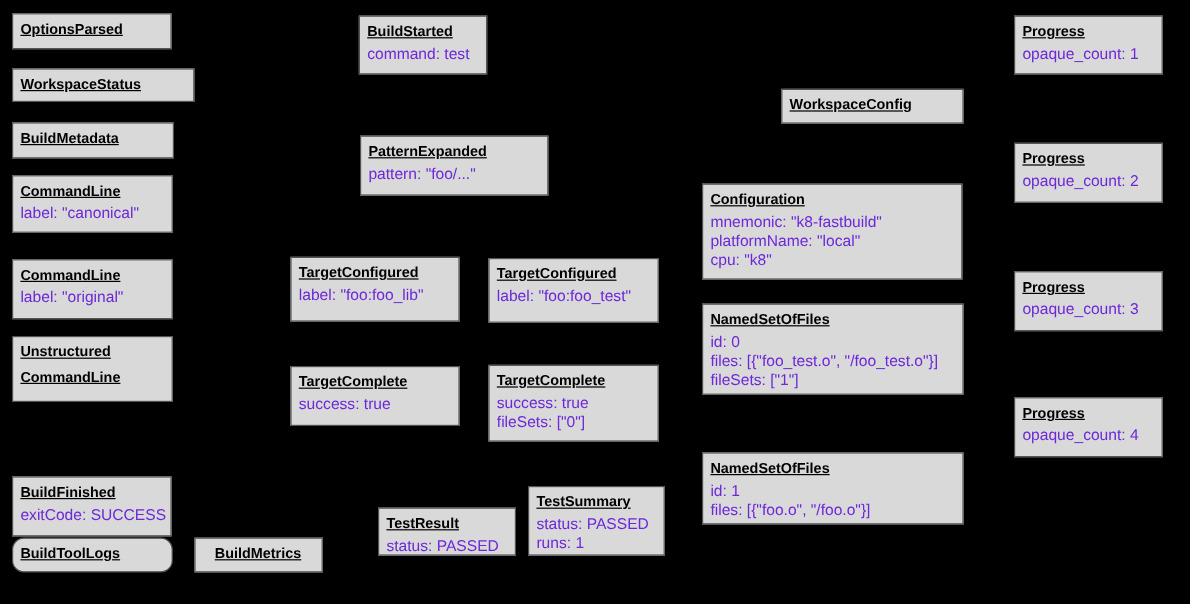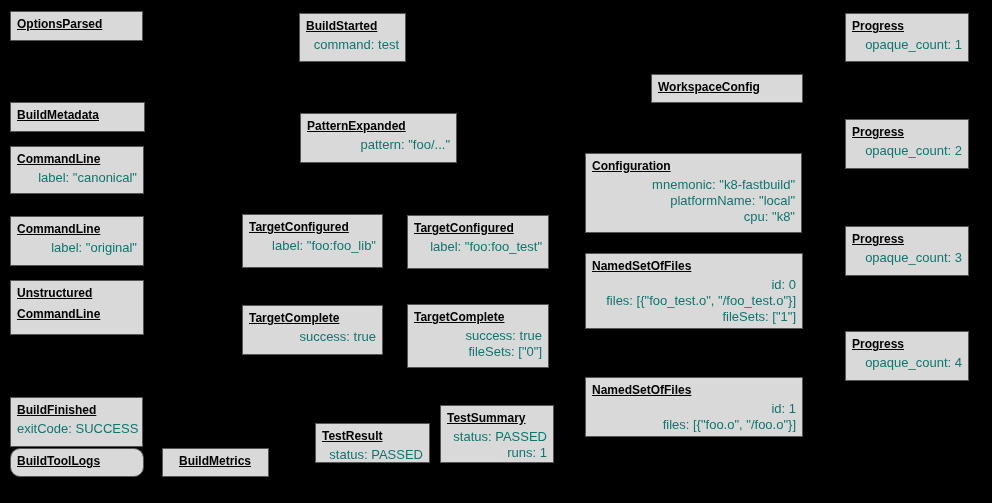--- a/index.html
+++ b/index.html
@@ -38,35 +38,40 @@
     color: #000;
   }
   .box-body {
     margin: 0;
   }
   .field-line {
     font-size: 13px;
     line-height: 16px;
     font-weight: normal;
     white-space: nowrap;
-    color: #0f766e;
-    text-align: right;
+    color: #6d28d9;
   }
 </style>
 </head>
 <body>
 
 <div class="canvas" style="width: 992px; height: 503px;">
 
 <div class="event-box" style="left: 10px; top: 11px; width: 133px; height: 30px;">
       <div class="box-title">
         <span class="title-line">OptionsParsed</span>
       </div>
       <div class="box-body"></div>
     </div>
+    <div class="event-box" style="left: 10px; top: 57px; width: 152px; height: 28px;">
+      <div class="box-title">
+        <span class="title-line">WorkspaceStatus</span>
+      </div>
+      <div class="box-body"></div>
+    </div>
     <div class="event-box" style="left: 10px; top: 102px; width: 135px; height: 30px;">
       <div class="box-title">
         <span class="title-line">BuildMetadata</span>
       </div>
       <div class="box-body"></div>
     </div>
     <div class="event-box" style="left: 10px; top: 146px; width: 134px; height: 48px;">
       <div class="box-title">
         <span class="title-line">CommandLine</span>
       </div>

